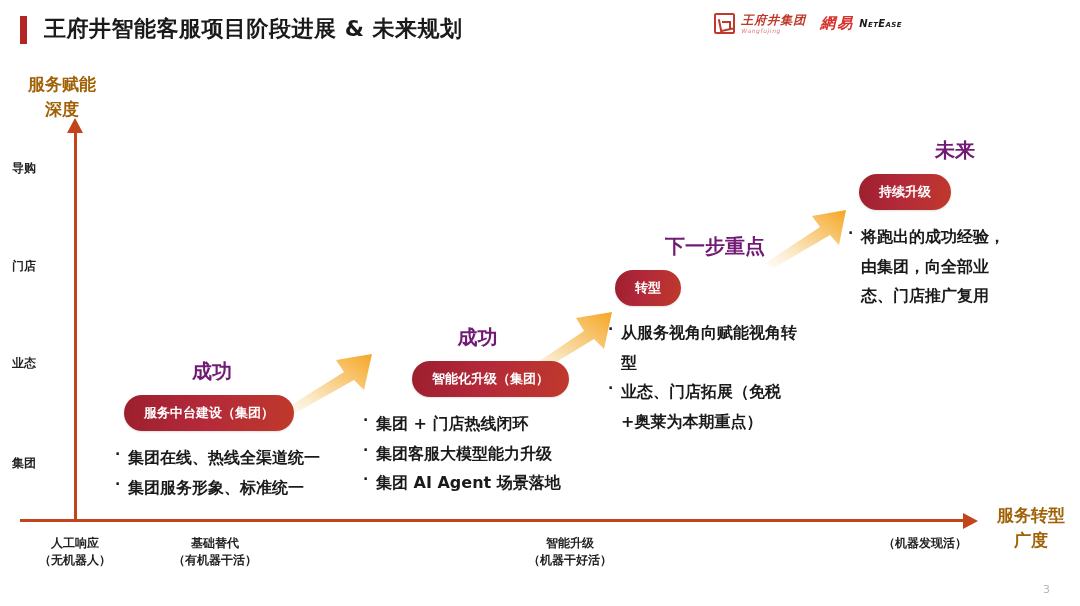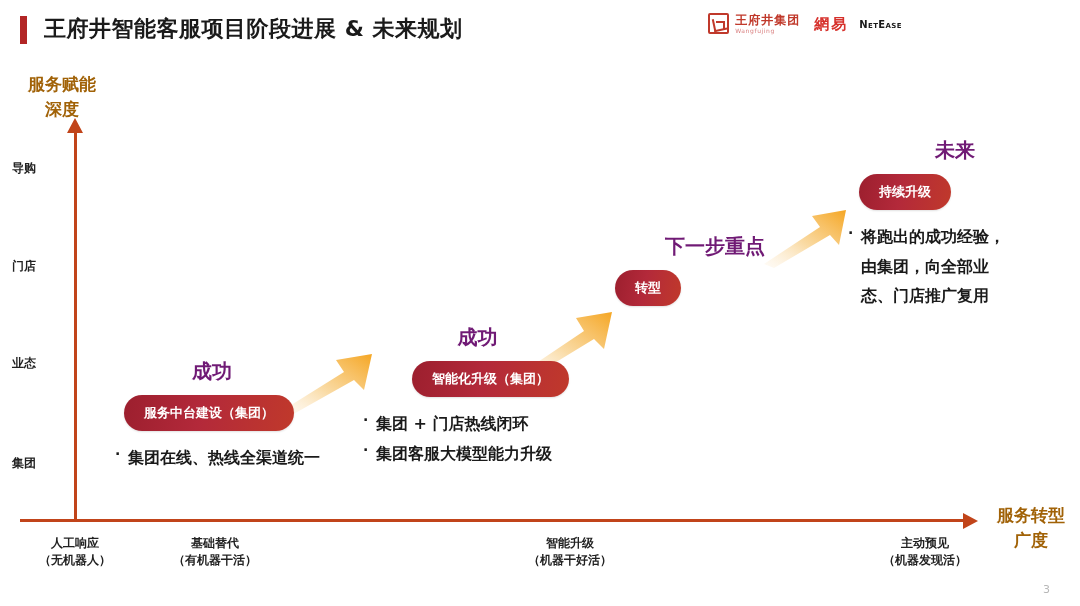--- a/index.html
+++ b/index.html
@@ -9,29 +9,29 @@
     font-family:"DejaVu Sans","Liberation Sans",sans-serif;
     overflow:hidden;position:relative;
   }
   .slide{position:relative;width:1080px;height:606px;}
 
   
   .header{position:absolute;left:0;top:0;width:912px;height:58px;}
   .title-bar{position:absolute;left:20px;top:16px;width:7px;height:28px;background:#B22626;}
   .title{position:absolute;left:44px;top:14px;font-size:22px;font-weight:bold;color:#1a1a1a;letter-spacing:.5px;white-space:nowrap;}
 
-  .logos{position:absolute;right:10px;top:13px;display:flex;align-items:flex-end;gap:14px;}
+  .logos{position:absolute;right:10px;top:13px;display:flex;align-items:center;gap:14px;font-style:italic;}
   .wfj-logo{display:flex;align-items:center;gap:6px;}
   .wfj-mark{width:21px;height:21px;border:2px solid #C0392B;border-radius:2px;position:relative;box-sizing:border-box;}
   .wfj-mark:before{content:"";position:absolute;left:3px;top:3px;width:11px;height:11px;border-left:2px solid #C0392B;border-bottom:2px solid #C0392B;transform:rotate(-12deg);}
   .wfj-mark:after{content:"";position:absolute;right:2px;bottom:2px;width:7px;height:7px;border-top:2px solid #C0392B;border-right:2px solid #C0392B;}
   .wfj-text{display:flex;flex-direction:column;line-height:1;}
   .wfj-cn{font-size:12px;font-weight:bold;color:#C0392B;letter-spacing:1px;}
   .wfj-en{font-size:6px;color:#D98080;letter-spacing:.6px;margin-top:2px;}
-  .ne-logo{display:flex;align-items:center;gap:11px;}
+  .ne-logo{display:flex;align-items:center;gap:5px;}
   .ne-cn{font-size:15px;font-weight:bold;color:#D6302B;letter-spacing:2px;}
   .ne-en{font-size:10px;font-weight:bold;color:#1a1a1a;font-variant:small-caps;letter-spacing:.4px;}
 
   
   .y-axis{position:absolute;left:74px;top:130px;width:3px;height:392px;background:#C1441A;}
   .y-arrow{position:absolute;left:67px;top:118px;width:0;height:0;border-left:8.5px solid transparent;border-right:8.5px solid transparent;border-bottom:15px solid #C1441A;}
   .x-axis{position:absolute;left:20px;top:519px;height:3px;width:945px;background:#C1441A;}
   .x-arrow{position:absolute;left:963px;top:513px;width:0;height:0;border-top:8.5px solid transparent;border-bottom:8.5px solid transparent;border-left:15px solid #C1441A;}
 
   .axis-title{position:absolute;color:#a16207;font-size:17px;font-weight:bold;line-height:1.45;}
@@ -132,21 +132,20 @@
   </div>
   <div class="tick-x" style="left:130px;top:535px;">
     <div>基础替代</div>
     <div>（有机器干活）</div>
   </div>
   <div class="tick-x" style="left:485px;top:535px;">
     <div>智能升级</div>
     <div>（机器干好活）</div>
   </div>
   <div class="tick-x" style="left:840px;top:535px;">
-    <div>主动预见</div>
     <div>（机器发现活）</div>
   </div>
 
   <svg width="0" height="0" style="position:absolute;">
     <defs>
       <linearGradient id="agrad" x1="0" y1="1" x2="1" y2="0">
         <stop offset="0%" stop-color="#FDF0DC" stop-opacity="0.25"></stop>
         <stop offset="45%" stop-color="#F9D79B" stop-opacity="0.9"></stop>
         <stop offset="100%" stop-color="#F5A623" stop-opacity="1"></stop>
       </linearGradient>
@@ -171,39 +170,45 @@
     </svg>
   </div>
 
   <div class="stage stage1">
     <div class="stage-head">成功</div>
     <div class="pill-row">
       <span class="pill">服务中台建设（集团）</span>
     </div>
     <ul class="bullets list-row">
       <li>集团在线、热线全渠道统一</li>
+      <li>集团服务形象、标准统一</li>
     </ul>
   </div>
 
   <div class="stage stage2">
     <div class="stage-head">成功</div>
     <div class="pill-row">
       <span class="pill">智能化升级（集团）</span>
     </div>
     <ul class="bullets list-row">
       <li>集团 + 门店热线闭环</li>
       <li>集团客服大模型能力升级</li>
+      <li>集团 AI Agent 场景落地</li>
     </ul>
   </div>
 
   <div class="stage stage3">
     <div class="stage-head">下一步重点</div>
     <div class="pill-row">
       <span class="pill">转型</span>
     </div>
+    <ul class="bullets list-row">
+      <li>从服务视角向赋能视角转型</li>
+      <li>业态、门店拓展（免税+奥莱为本期重点）</li>
+    </ul>
   </div>
 
   <div class="stage stage4">
     <div class="stage-head">未来</div>
     <div class="pill-row">
       <span class="pill">持续升级</span>
     </div>
     <ul class="bullets list-row">
       <li>将跑出的成功经验，由集团，向全部业态、门店推广复用</li>
     </ul>

